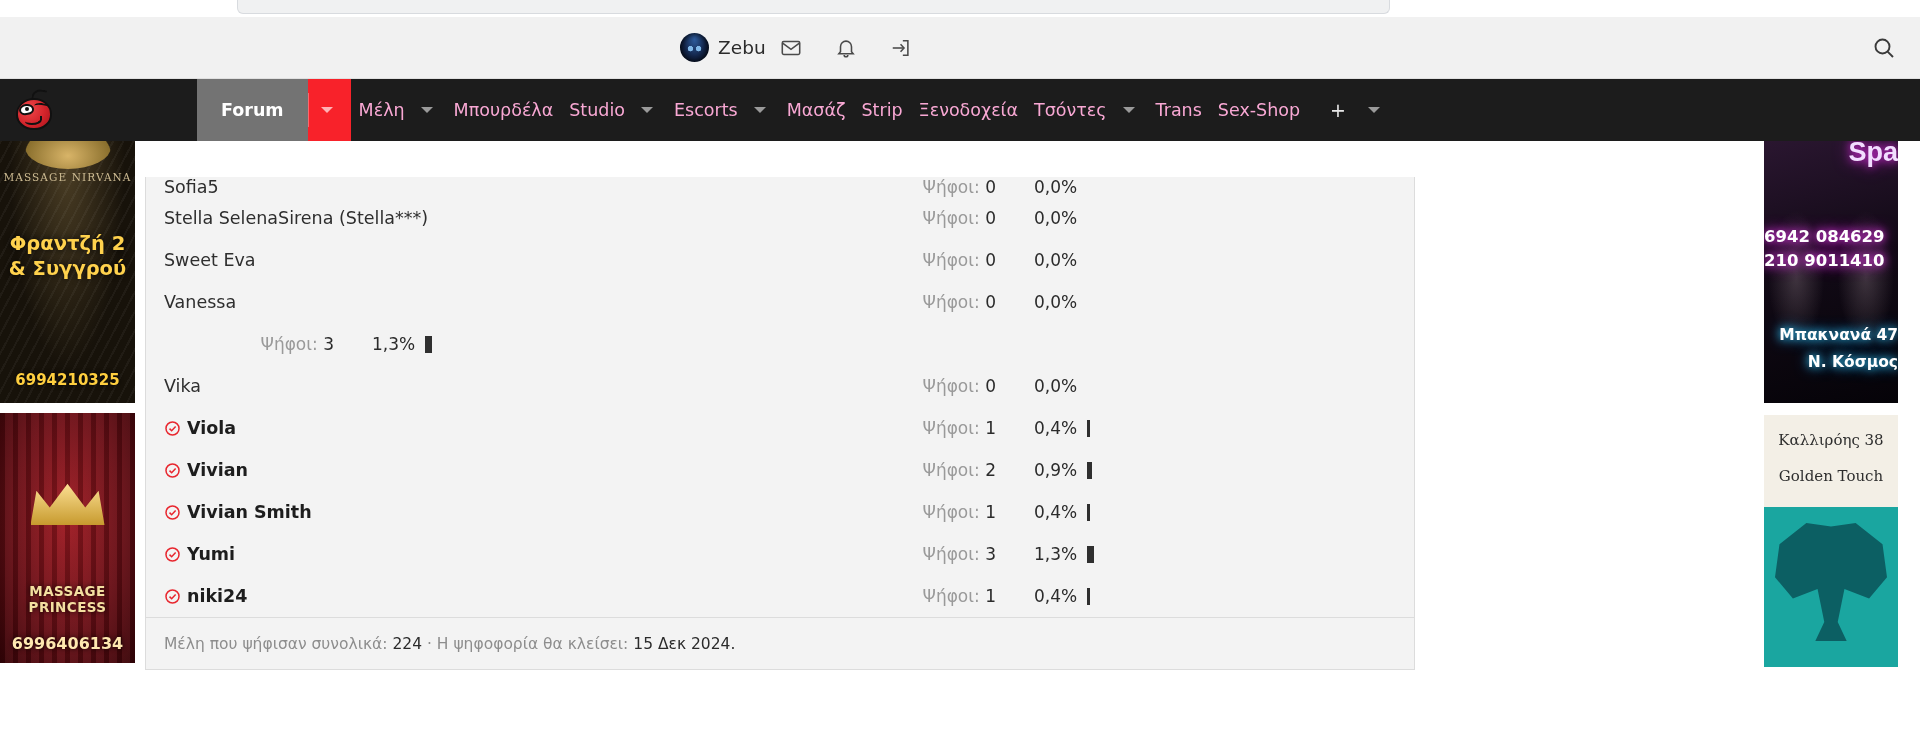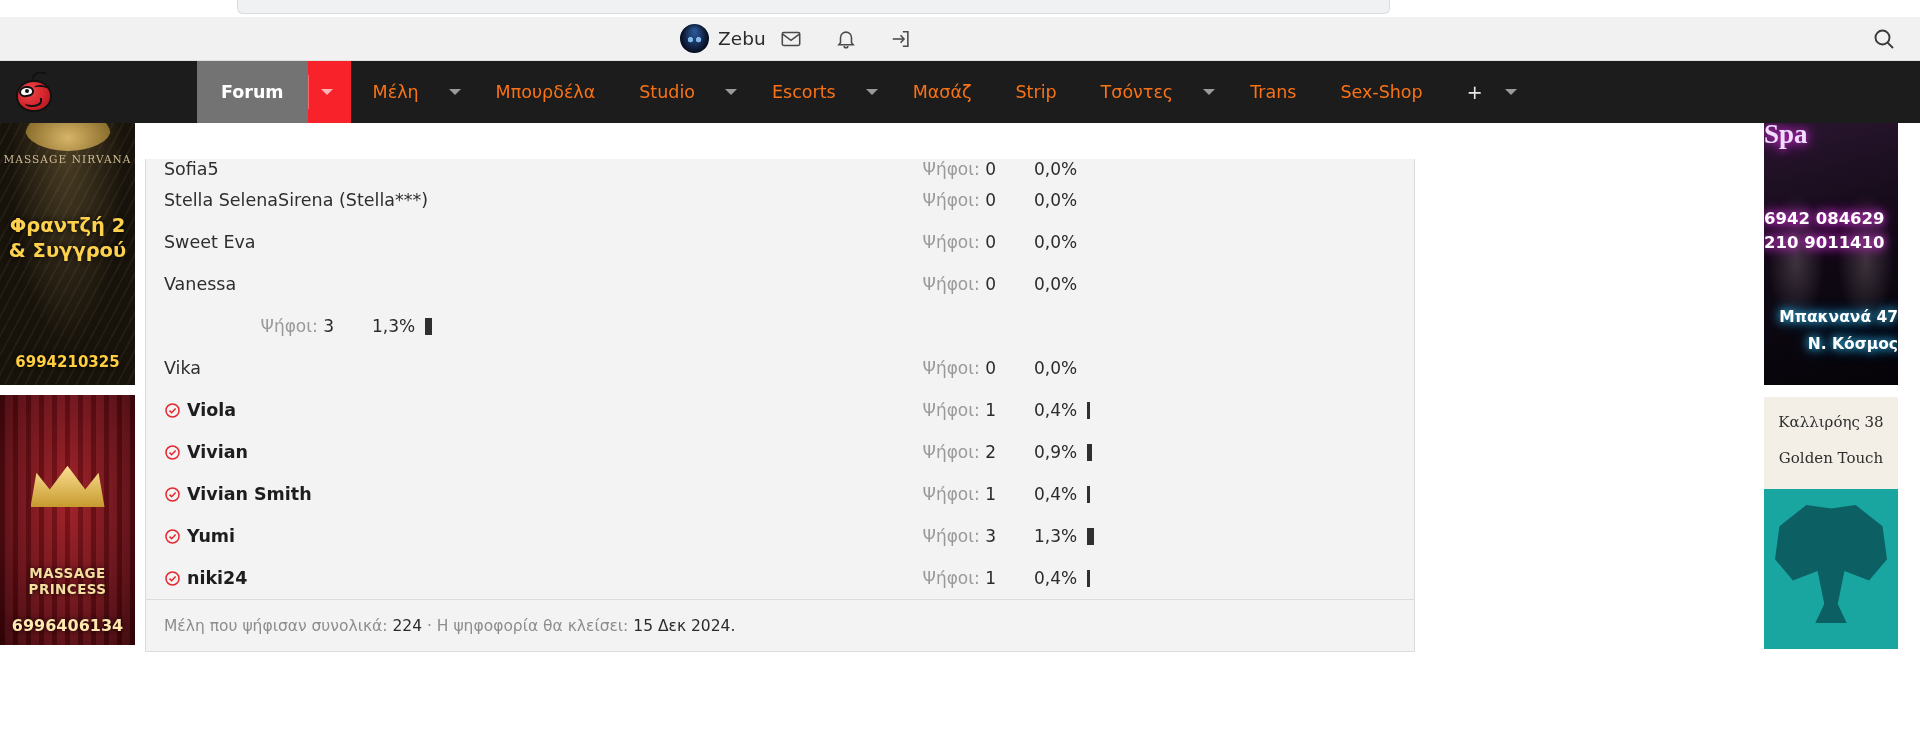--- a/index.html
+++ b/index.html
@@ -20,21 +20,21 @@
     position: absolute;
     left: 237px; right: 530px; top: 0; height: 14px;
     background: #f0f1f2;
     border: 1px solid #d8dbdf;
     border-top: none;
     border-radius: 0 0 6px 6px;
   }
 
   
   .user-bar {
-    height: 44px;
+    height: 62px;
     background: #f1f1f1;
     border-bottom: 1px solid #e0e0e0;
     display: flex;
     align-items: center;
     position: relative;
   }
   .user-block {
     position: absolute;
     left: 680px;
     display: flex;
@@ -144,23 +144,23 @@
     border-left: 2.5px solid #111;
     border-top: 2.5px solid #111;
     border-radius: 70% 0 0 0;
     transform: rotate(12deg);
   }
 
   .nav-items { display: flex; align-items: stretch; }
   .nav-item {
     display: flex;
     align-items: center;
-    color: #f97316;
+    color: #f9a8d4;
     font-size: 17.5px;
-    padding: 0 22px;
+    padding: 0 8px;
     white-space: nowrap;
     cursor: pointer;
     position: relative;
   }
   .nav-item.active {
     background: #737373;
     color: #fff;
     font-weight: bold;
     padding: 0 24px;
   }
@@ -374,25 +374,25 @@
     background: linear-gradient(165deg, #2a1630 0%, #120a16 45%, #050308 100%);
   }
   .ad-spa .silh {
     position: absolute; inset: 0;
     background:
       radial-gradient(ellipse 40px 95px at 24% 52%, rgba(170,150,160,.30) 0%, transparent 70%),
       radial-gradient(ellipse 40px 95px at 76% 52%, rgba(170,150,160,.30) 0%, transparent 70%);
   }
   .ad-spa .spa-word {
     position: absolute; top: -4px; left: 0; right: 0;
-    text-align: left;
+    text-align: right;
     font-size: 27px; font-weight: bold;
     color: #f2ddff;
     text-shadow: 0 0 9px #d12ed6, 0 0 17px #a91fb0;
-    font-family: Liberation Serif, serif;
+    font-family: Liberation Sans, sans-serif;
   }
   .ad-spa .num {
     position: absolute; left: 0; right: 0; text-align: left;
     font-size: 16.5px; font-weight: bold;
     color: #ffffff;
     text-shadow: 0 0 8px #e33ae8, 0 0 15px #b221b8;
   }
   .ad-spa .n1 { top: 86px; }
   .ad-spa .n2 { top: 110px; }
   .ad-spa .addr {
@@ -510,20 +510,23 @@
       <div class="nav-caret">
         <span class="caret"></span>
       </div>
       <div class="nav-item">
         <span>Μασάζ</span>
       </div>
       <div class="nav-item">
         <span>Strip</span>
       </div>
       <div class="nav-item">
+        <span>Ξενοδοχεία</span>
+      </div>
+      <div class="nav-item">
         <span>Τσόντες</span>
       </div>
       <div class="nav-caret">
         <span class="caret"></span>
       </div>
       <div class="nav-item">
         <span>Trans</span>
       </div>
       <div class="nav-item">
         <span>Sex-Shop</span>

